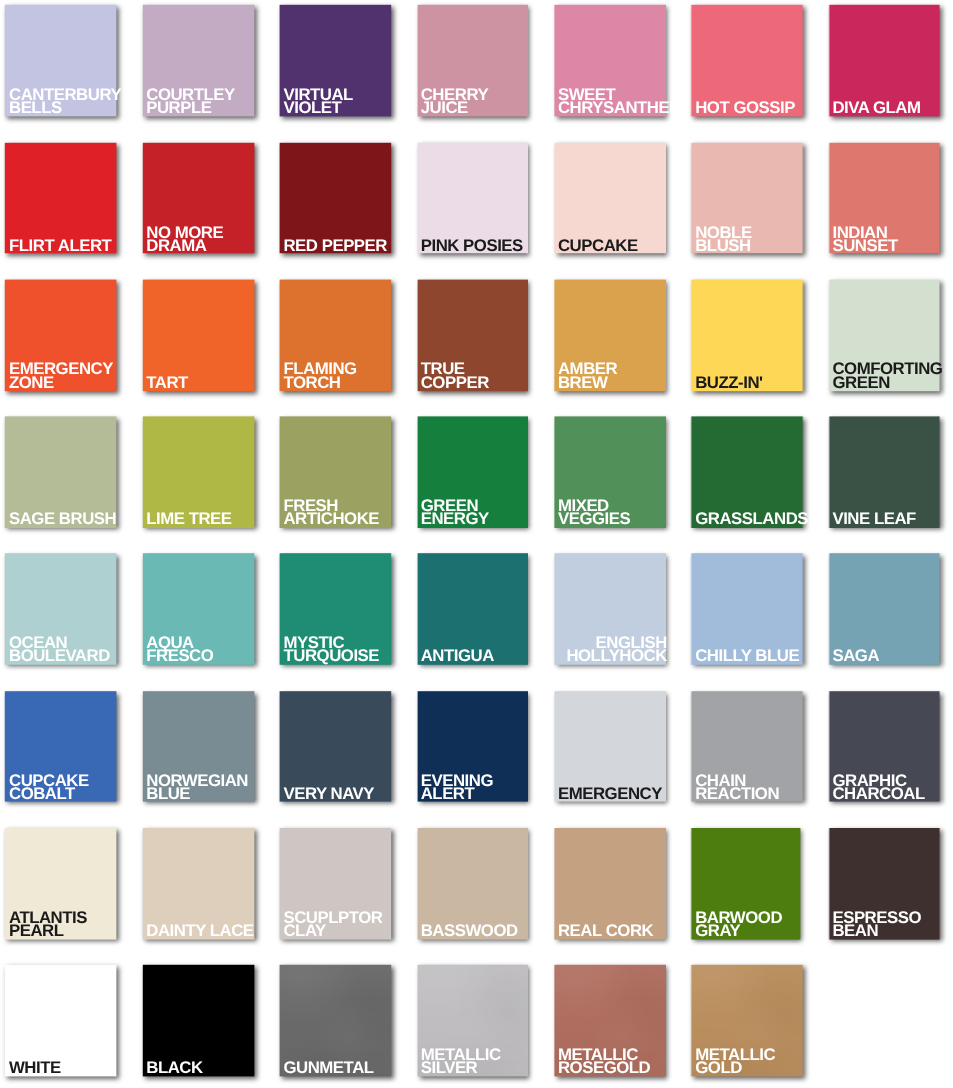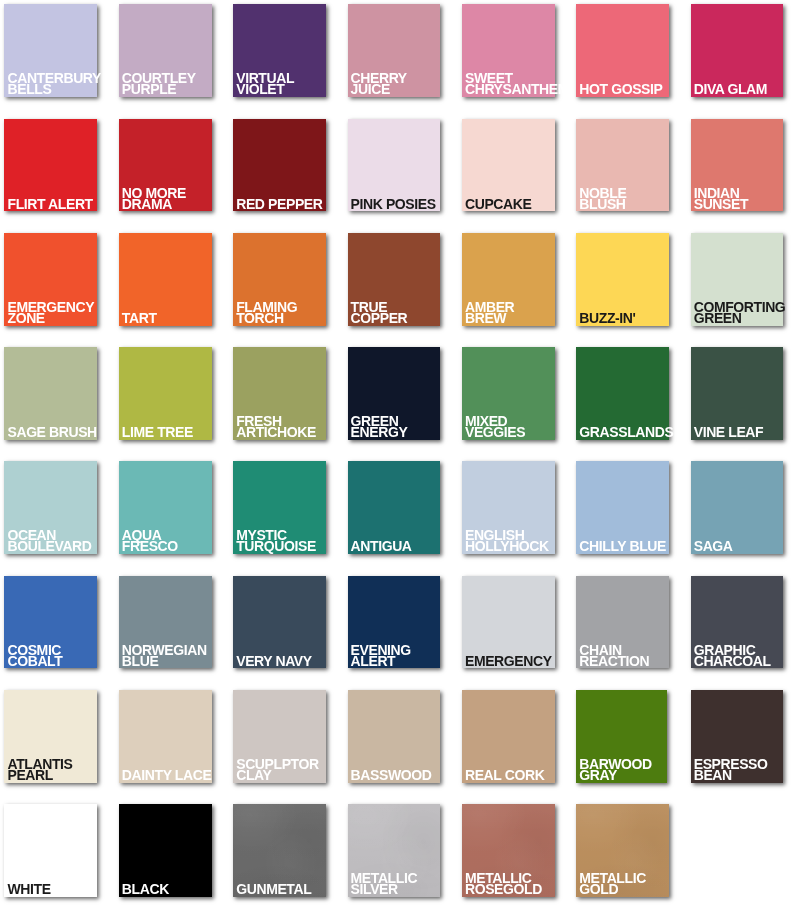--- a/index.html
+++ b/index.html
@@ -92,21 +92,21 @@
   </div>
   <div class="swatch" style="background-color: rgb(179, 188, 151); left: 4.4px; top: 347.18px; width: 92.8px; height: 92.6px;">
     <span class="swatch-label" style="color: rgb(255, 255, 255);">SAGE BRUSH</span>
   </div>
   <div class="swatch" style="background-color: rgb(175, 184, 68); left: 118.77px; top: 347.18px; width: 92.8px; height: 92.6px;">
     <span class="swatch-label" style="color: rgb(255, 255, 255);">LIME TREE</span>
   </div>
   <div class="swatch" style="background-color: rgb(155, 161, 96); left: 233.14px; top: 347.18px; width: 92.8px; height: 92.6px;">
     <span class="swatch-label" style="color: rgb(255, 255, 255);">FRESH ARTICHOKE</span>
   </div>
-  <div class="swatch" style="background-color: #0f172a; left: 347.51px; top: 347.18px; width: 92.8px; height: 92.6px; padding-left: 16px;">
+  <div class="swatch" style="background-color: #15803d; left: 347.51px; top: 347.18px; width: 92.8px; height: 92.6px; padding-left: 16px;">
     <span class="swatch-label" style="color: rgb(255, 255, 255);">GREEN ENERGY</span>
   </div>
   <div class="swatch" style="background-color: rgb(82, 144, 89); left: 461.88px; top: 347.18px; width: 92.8px; height: 92.6px; padding-left: 28px;">
     <span class="swatch-label" style="color: rgb(255, 255, 255);">MIXED VEGGIES</span>
   </div>
   <div class="swatch" style="background-color: rgb(36, 106, 51); left: 576.25px; top: 347.18px; width: 92.8px; height: 92.6px;">
     <span class="swatch-label" style="color: rgb(255, 255, 255);">GRASSLANDS</span>
   </div>
   <div class="swatch" style="background-color: rgb(58, 82, 69); left: 690.62px; top: 347.18px; width: 92.8px; height: 92.6px;">
     <span class="swatch-label" style="color: rgb(255, 255, 255);">VINE LEAF</span>
@@ -117,30 +117,30 @@
   <div class="swatch" style="background-color: rgb(107, 185, 181); left: 118.77px; top: 461.44px; width: 92.8px; height: 92.6px;">
     <span class="swatch-label" style="color: rgb(255, 255, 255);">AQUA FRESCO</span>
   </div>
   <div class="swatch" style="background-color: rgb(31, 140, 116); left: 233.14px; top: 461.44px; width: 92.8px; height: 92.6px;">
     <span class="swatch-label" style="color: rgb(255, 255, 255);">MYSTIC TURQUOISE</span>
   </div>
   <div class="swatch" style="background-color: rgb(28, 113, 112); left: 347.51px; top: 461.44px; width: 92.8px; height: 92.6px;">
     <span class="swatch-label" style="color: rgb(255, 255, 255);">ANTIGUA</span>
   </div>
   <div class="swatch" style="background-color: rgb(193, 206, 223); left: 461.88px; top: 461.44px; width: 92.8px; height: 92.6px;">
-    <span class="swatch-label" style="color: rgb(255, 255, 255);">ENGLISH HOLLYHOCK</span>
+    <span class="swatch-label" style="color: rgb(255, 255, 255); text-align: right;">ENGLISH HOLLYHOCK</span>
   </div>
   <div class="swatch" style="background-color: rgb(161, 188, 218); left: 576.25px; top: 461.44px; width: 92.8px; height: 92.6px;">
     <span class="swatch-label" style="color: rgb(255, 255, 255);">CHILLY BLUE</span>
   </div>
   <div class="swatch" style="background-color: rgb(118, 163, 180); left: 690.62px; top: 461.44px; width: 92.8px; height: 92.6px;">
     <span class="swatch-label" style="color: rgb(255, 255, 255);">SAGA</span>
   </div>
   <div class="swatch" style="background-color: rgb(57, 105, 181); left: 4.4px; top: 575.7px; width: 92.8px; height: 92.6px;">
-    <span class="swatch-label" style="color: rgb(255, 255, 255);">COSMIC COBALT</span>
+    <span class="swatch-label" style="color: rgb(255, 255, 255);">CUPCAKE COBALT</span>
   </div>
   <div class="swatch" style="background-color: rgb(121, 139, 147); left: 118.77px; top: 575.7px; width: 92.8px; height: 92.6px;">
     <span class="swatch-label" style="color: rgb(255, 255, 255);">NORWEGIAN BLUE</span>
   </div>
   <div class="swatch" style="background-color: rgb(57, 74, 91); left: 233.14px; top: 575.7px; width: 92.8px; height: 92.6px;">
     <span class="swatch-label" style="color: rgb(255, 255, 255);">VERY NAVY</span>
   </div>
   <div class="swatch" style="background-color: rgb(16, 47, 86); left: 347.51px; top: 575.7px; width: 92.8px; height: 92.6px;">
     <span class="swatch-label" style="color: rgb(255, 255, 255);">EVENING ALERT</span>
   </div>

